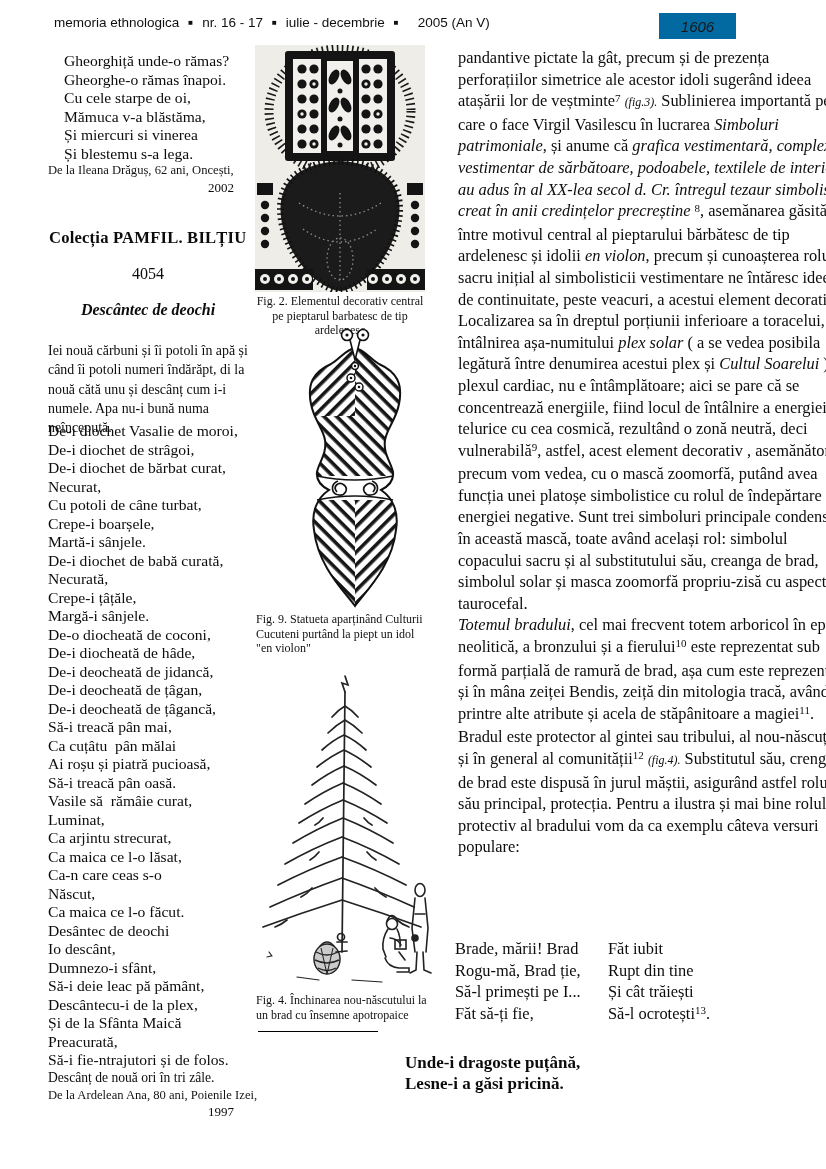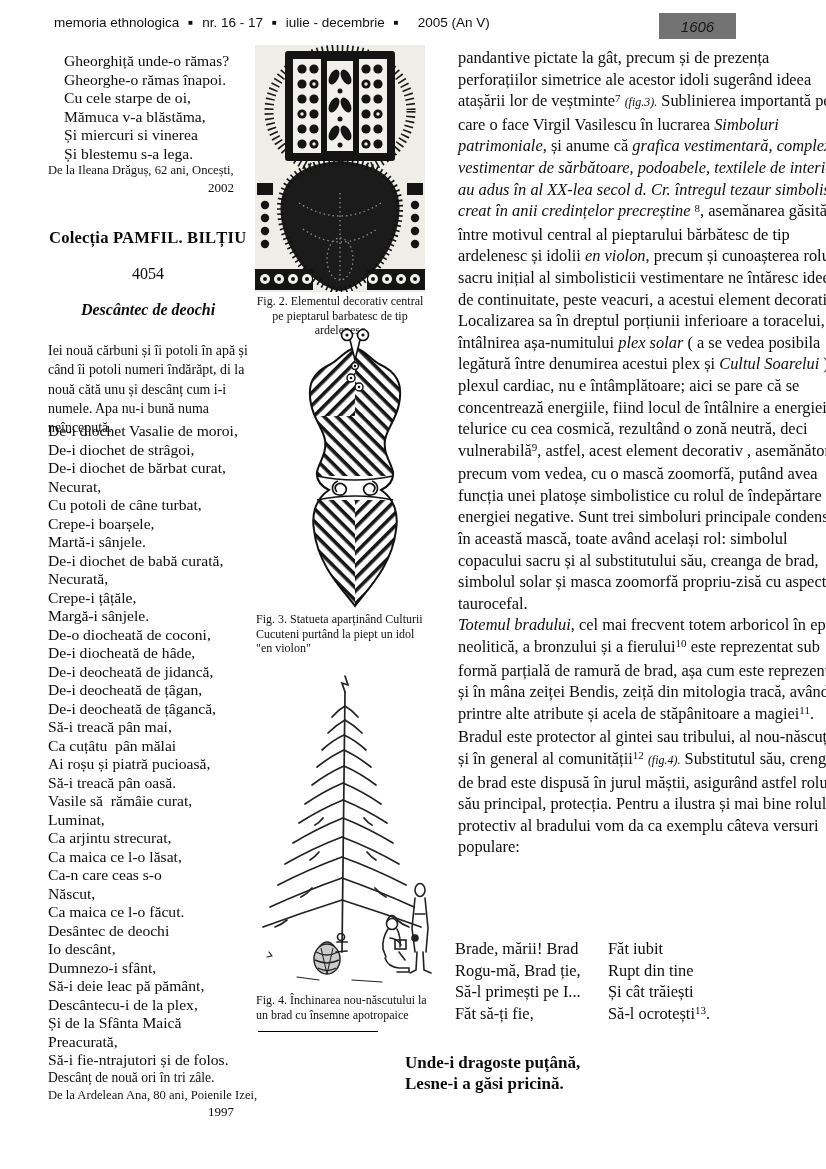--- a/index.html
+++ b/index.html
@@ -5,21 +5,21 @@
   html,body{margin:0;padding:0;}
   body{
     width:826px;height:1169px;position:relative;background:#ffffff;
     font-family:"Liberation Serif", serif;color:#0c0c0c;overflow:hidden;
   }
   .abs{position:absolute;}
   
   .header{left:54px;top:15px;font-family:"Liberation Sans",sans-serif;font-size:13.5px;color:#101010;white-space:nowrap;}
   .header .sq{font-size:8px;vertical-align:2px;margin:0 9px;}
   .header .gap{margin:0 5px;}
-  .page-badge{left:659px;top:13px;width:77px;height:26px;background:#737373;
+  .page-badge{left:659px;top:13px;width:77px;height:26px;background:#0369a1;
     display:flex;align-items:center;justify-content:center;
     font-family:"Liberation Sans",sans-serif;font-style:italic;font-size:15px;color:#171717;}
   
   .poem{font-size:15.6px;line-height:18.5px;}
   .poem .line{white-space:pre;}
   .source-line{font-size:12.6px;color:#141414;white-space:pre;}
   .year-line{width:186px;text-align:right;font-size:13px;}
   .collection-title{font-size:16.6px;font-weight:bold;letter-spacing:.2px;white-space:pre;}
   .item-number{width:200px;text-align:center;font-size:16px;}
   .item-title{width:200px;text-align:center;font-size:16px;font-weight:bold;font-style:italic;}
@@ -247,21 +247,21 @@
         <circle cx="64" cy="52" r="4"></circle>
         <circle cx="72" cy="61" r="4"></circle>
     </g>
     <g fill="#111">
       <circle cx="68" cy="40" r="1.2"></circle>
         <circle cx="64" cy="52" r="1.3"></circle>
         <circle cx="72" cy="61" r="1.3"></circle>
     </g>
   </svg>
 </div>
-<div class="abs fig-caption" style="left:256px;top:612px;width:172px;">Fig. 3. Statueta aparținând Culturii Cucuteni purtând la piept un idol "en violon"</div>
+<div class="abs fig-caption" style="left:256px;top:612px;width:172px;">Fig. 9. Statueta aparținând Culturii Cucuteni purtând la piept un idol "en violon"</div>
 
 <div class="abs" style="left:257px;top:652px;">
   <svg width="176" height="338" viewBox="0 0 176 338">
     <g fill="none" stroke="#222" stroke-width="1.7" stroke-linecap="round">
       <path d="M88,40 L85,300"></path>
       <path d="M88,40 l-3,-9 l6,2 l-3,-9"></path>
       <path d="M88,54 q-7,4 -13,11 M88,54 q7,4 13,11"></path>
       <path d="M88,68 q-9,5 -17,13 M88,68 q9,5 17,13"></path>
       <path d="M87,83 q-11,5 -22,15 M87,83 q11,5 22,15"></path>
       <path d="M87,98 q-13,6 -27,17 M87,98 q13,6 27,17"></path>

